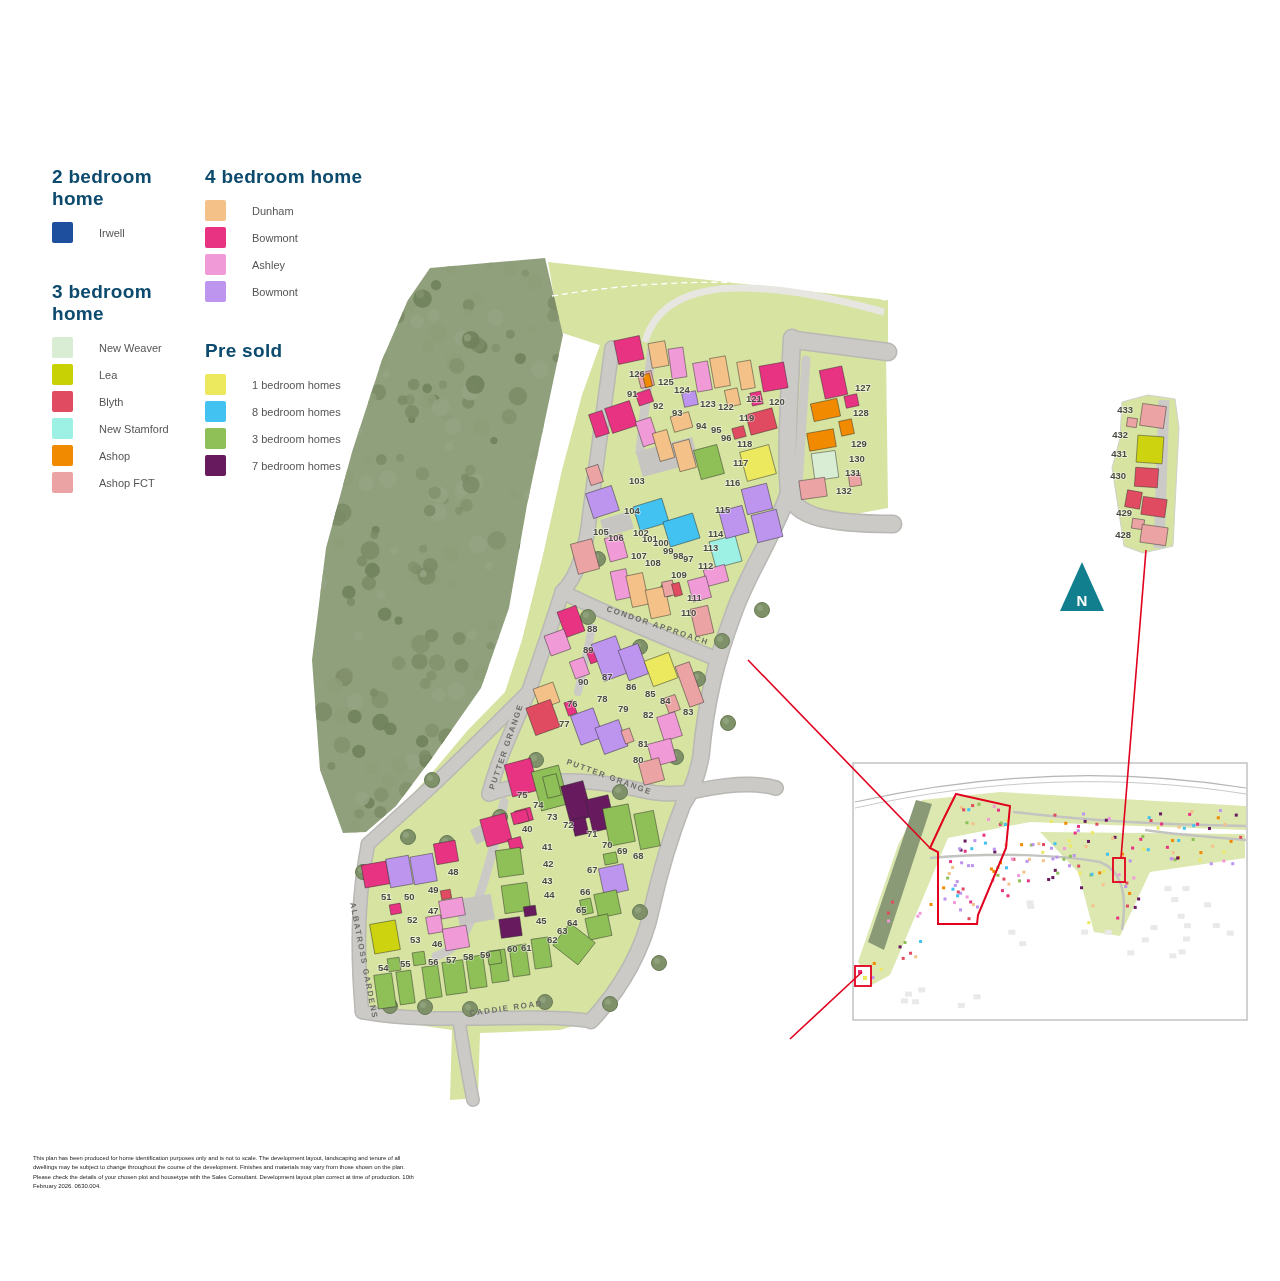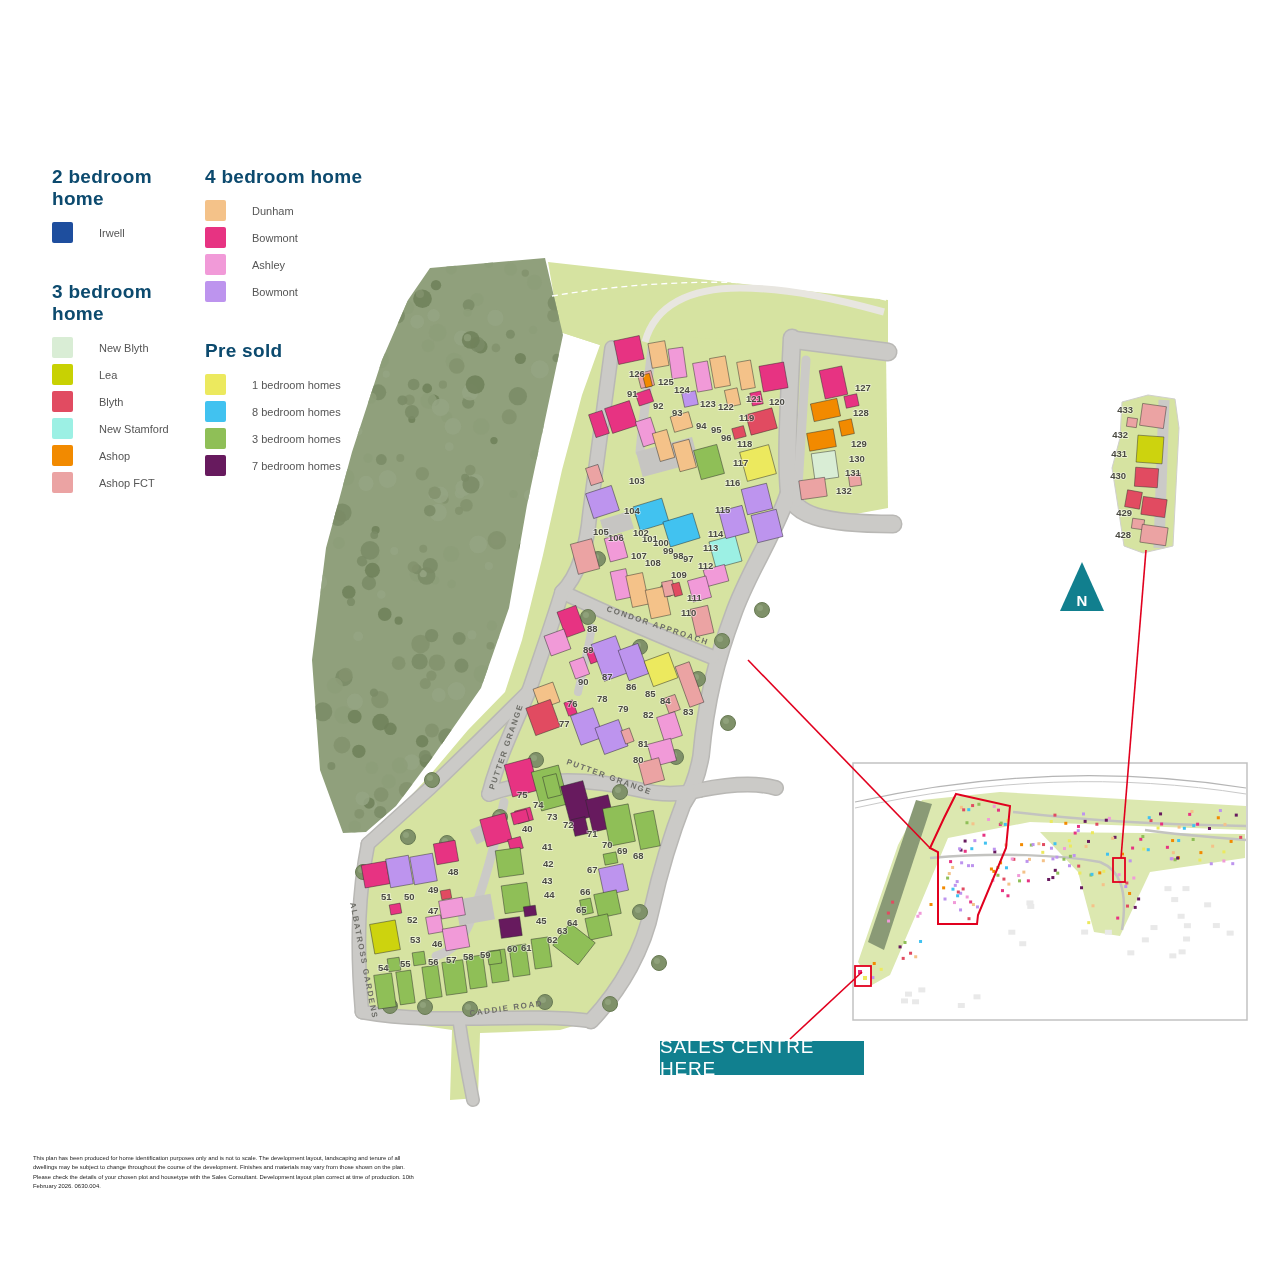--- a/index.html
+++ b/index.html
@@ -853,21 +853,21 @@
   <div class="legend">
     <div class="legend-col">
         <div class="lg-head">2 bedroom home</div>
         <div class="lg-row">
           <span class="lg-sw" style="background: rgb(30, 78, 158);"></span>
           <span class="lg-lab">Irwell</span>
         </div>
         <div class="lg-head gap">3 bedroom home</div>
         <div class="lg-row">
           <span class="lg-sw" style="background: rgb(217, 237, 213);"></span>
-          <span class="lg-lab">New Blyth</span>
+          <span class="lg-lab">New Weaver</span>
         </div>
         <div class="lg-row">
           <span class="lg-sw" style="background: rgb(200, 209, 3);"></span>
           <span class="lg-lab">Lea</span>
         </div>
         <div class="lg-row">
           <span class="lg-sw" style="background: rgb(225, 75, 97);"></span>
           <span class="lg-lab">Blyth</span>
         </div>
         <div class="lg-row">
@@ -914,16 +914,15 @@
           <span class="lg-sw" style="background: rgb(143, 191, 87);"></span>
           <span class="lg-lab">3 bedroom homes</span>
         </div>
         <div class="lg-row">
           <span class="lg-sw" style="background: rgb(103, 26, 94);"></span>
           <span class="lg-lab">7 bedroom homes</span>
         </div>
       </div>
   </div>
 
-  <div class="banner">SALES CENTRE HERE</div>
 
   <div class="disclaimer">This plan has been produced for home identification purposes only and is not to scale. The development layout, landscaping and tenure of all dwellings may be subject to change throughout the course of the development. Finishes and materials may vary from those shown on the plan. Please check the details of your chosen plot and housetype with the Sales Consultant. Development layout plan correct at time of production. 10th February 2026. 0630.004.</div>
 </div>
 
 </body></html>

